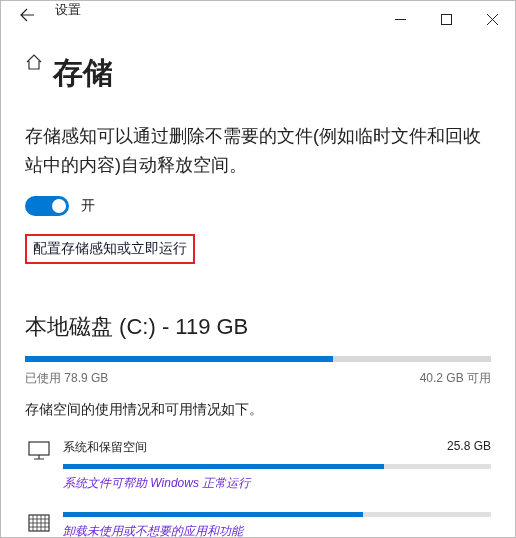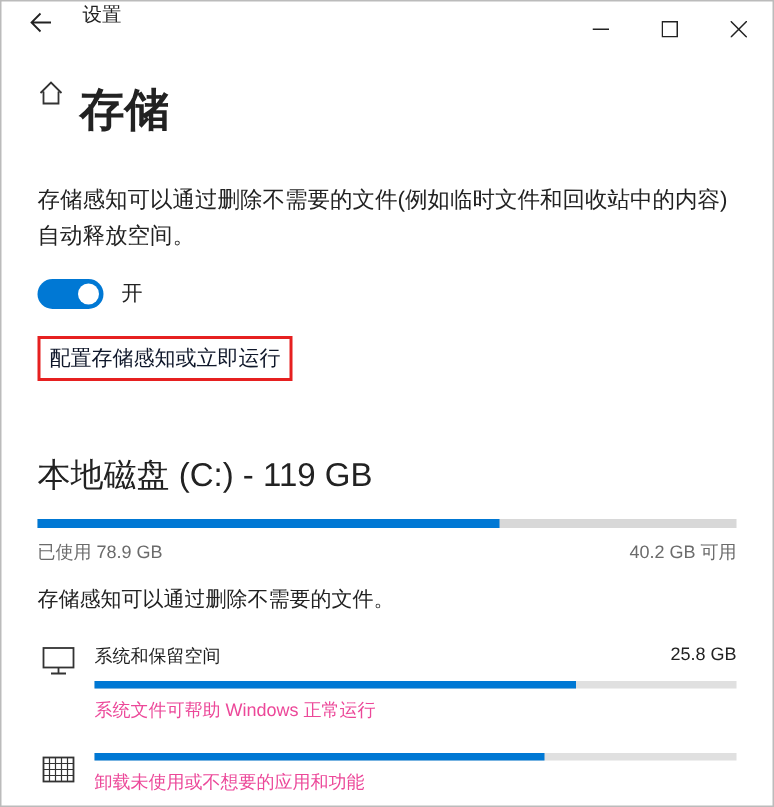--- a/index.html
+++ b/index.html
@@ -39,21 +39,21 @@
   }
   .content { padding: 10px 24px 0 24px; }
   .page-header {
     display: flex; align-items: flex-start;
     margin-top: 6px; margin-bottom: 28px;
   }
   .page-header .home-icon { margin-right: 10px; display:flex;}
   .page-header h1 {
     font-size: 30px; font-weight: 600;
   }
-  .desc { font-size: 15px; line-height: 1.6; margin-bottom: 16px; }
+  .desc { font-size: 18px; line-height: 1.6; margin-bottom: 16px; }
   .toggle-row { display: flex; align-items: center; margin-bottom: 18px;}
   .toggle {
     width: 44px; height: 20px;
     background: #0078d4;
     border-radius: 10px;
     position: relative;
     cursor: pointer;
     margin-right: 12px;
   }
   .toggle .knob {
@@ -106,21 +106,21 @@
   .cat-body { flex: 1; }
   .cat-header {
     display: flex; justify-content: space-between;
     font-size: 12px; margin-bottom: 8px;
   }
   .cat-bar {
     height: 5px; background: #e0e0e0; position: relative;
     margin-bottom: 6px;
   }
   .cat-bar .fill { position:absolute; left:0; top:0; bottom:0; background:#0078d4;}
-  .cat-note { font-size: 12px; color: #ec4899;}
+  .cat-note { font-size: 12px; color: #6d28d9; font-style: italic;}
 </style>
 </head>
 <body>
 
 <div class="titlebar">
   <div class="back">
     <svg width="16" height="16" viewBox="0 0 16 16">
         <path d="M8 2 L2 8 L8 14 M2 8 H15" stroke="#222" stroke-width="1.2" fill="none"></path>
       </svg>
   </div>
@@ -169,21 +169,21 @@
   </div>
 
   <div class="disk-title">本地磁盘 (C:) - 119 GB</div>
   <div class="bar">
     <div class="fill" style="width:66%"></div>
   </div>
   <div class="bar-meta">
     <span>已使用 78.9 GB</span>
     <span>40.2 GB 可用</span>
   </div>
-  <p class="sub-desc">存储感知可以通过删除不需要的文件。</p>
+  <p class="sub-desc">存储空间的使用情况和可用情况如下。</p>
 
   
   <div class="category">
     <div class="cat-icon">
       <svg width="22" height="20" viewBox="0 0 22 20">
           <rect x="1" y="1" width="20" height="13" stroke="#333" stroke-width="1.2" fill="none"></rect>
           <path d="M6 18 H16 M11 14 V18" stroke="#333" stroke-width="1.2"></path>
         </svg>
     </div>
     <div class="cat-body">

